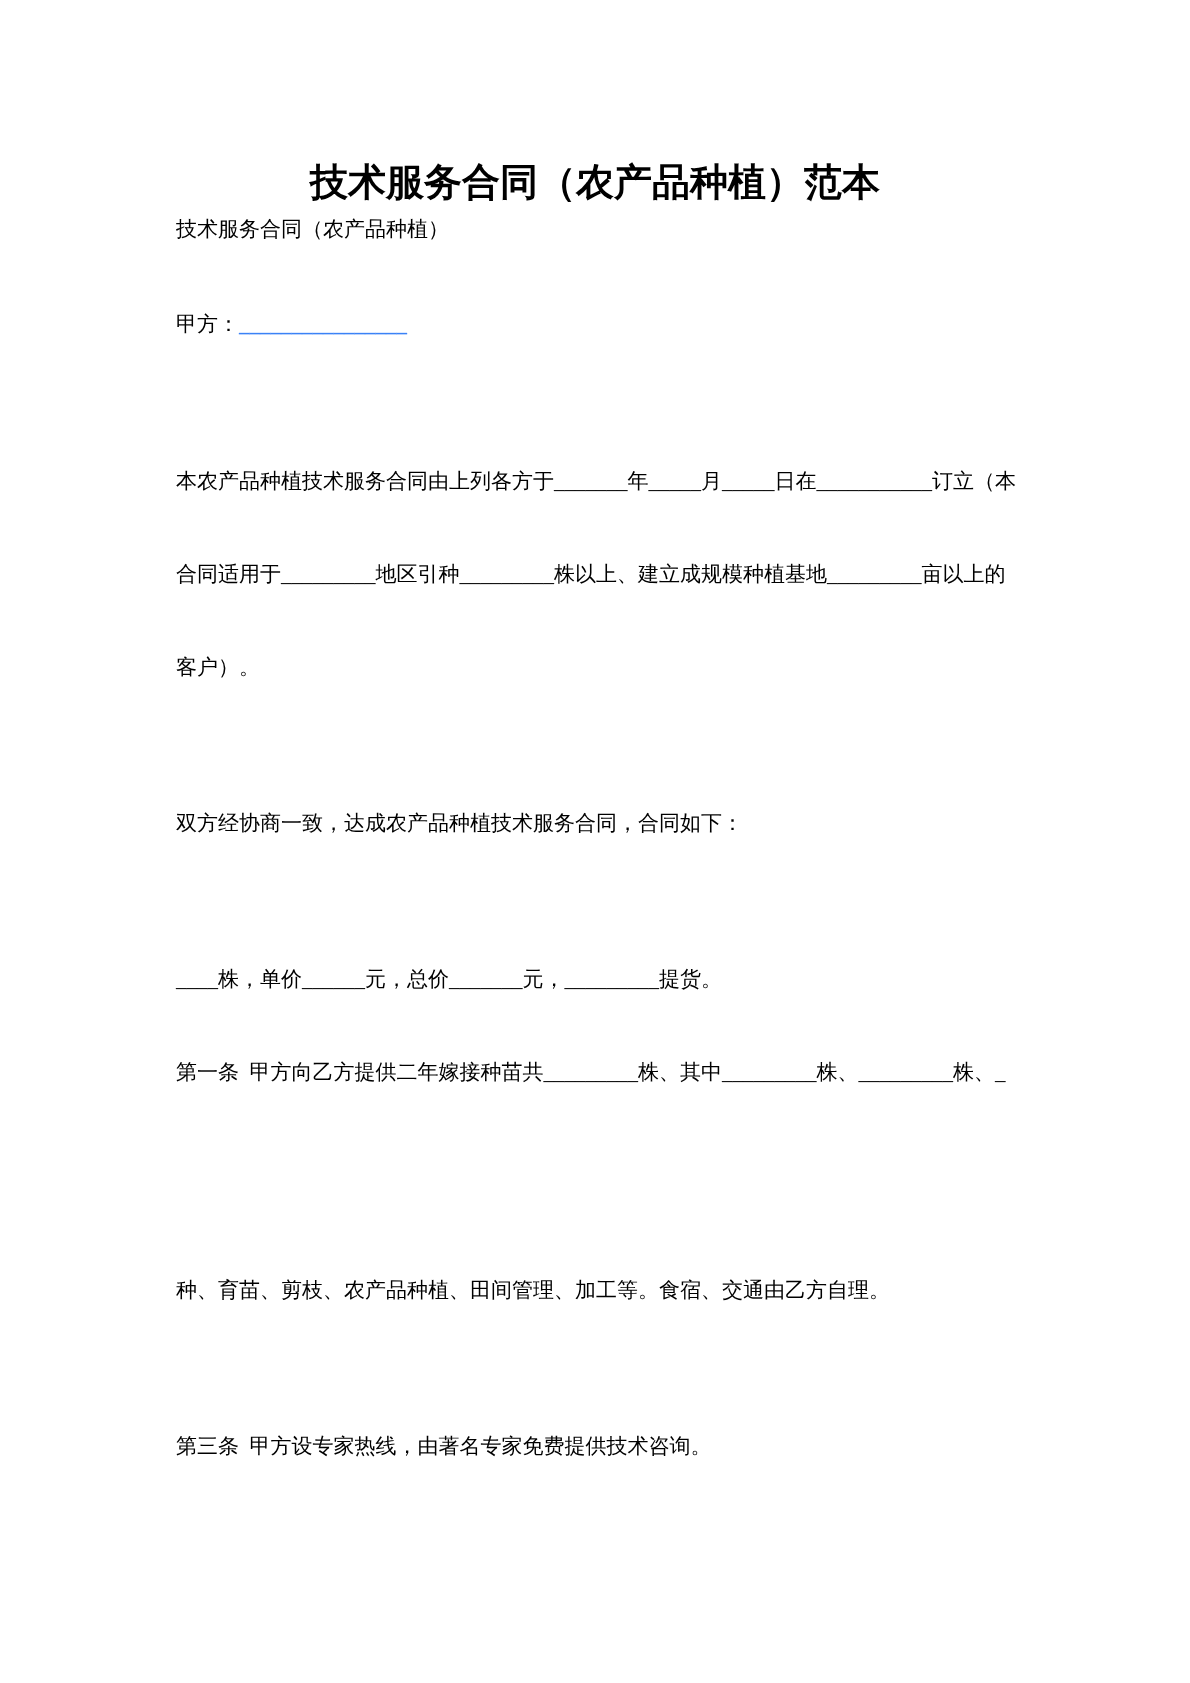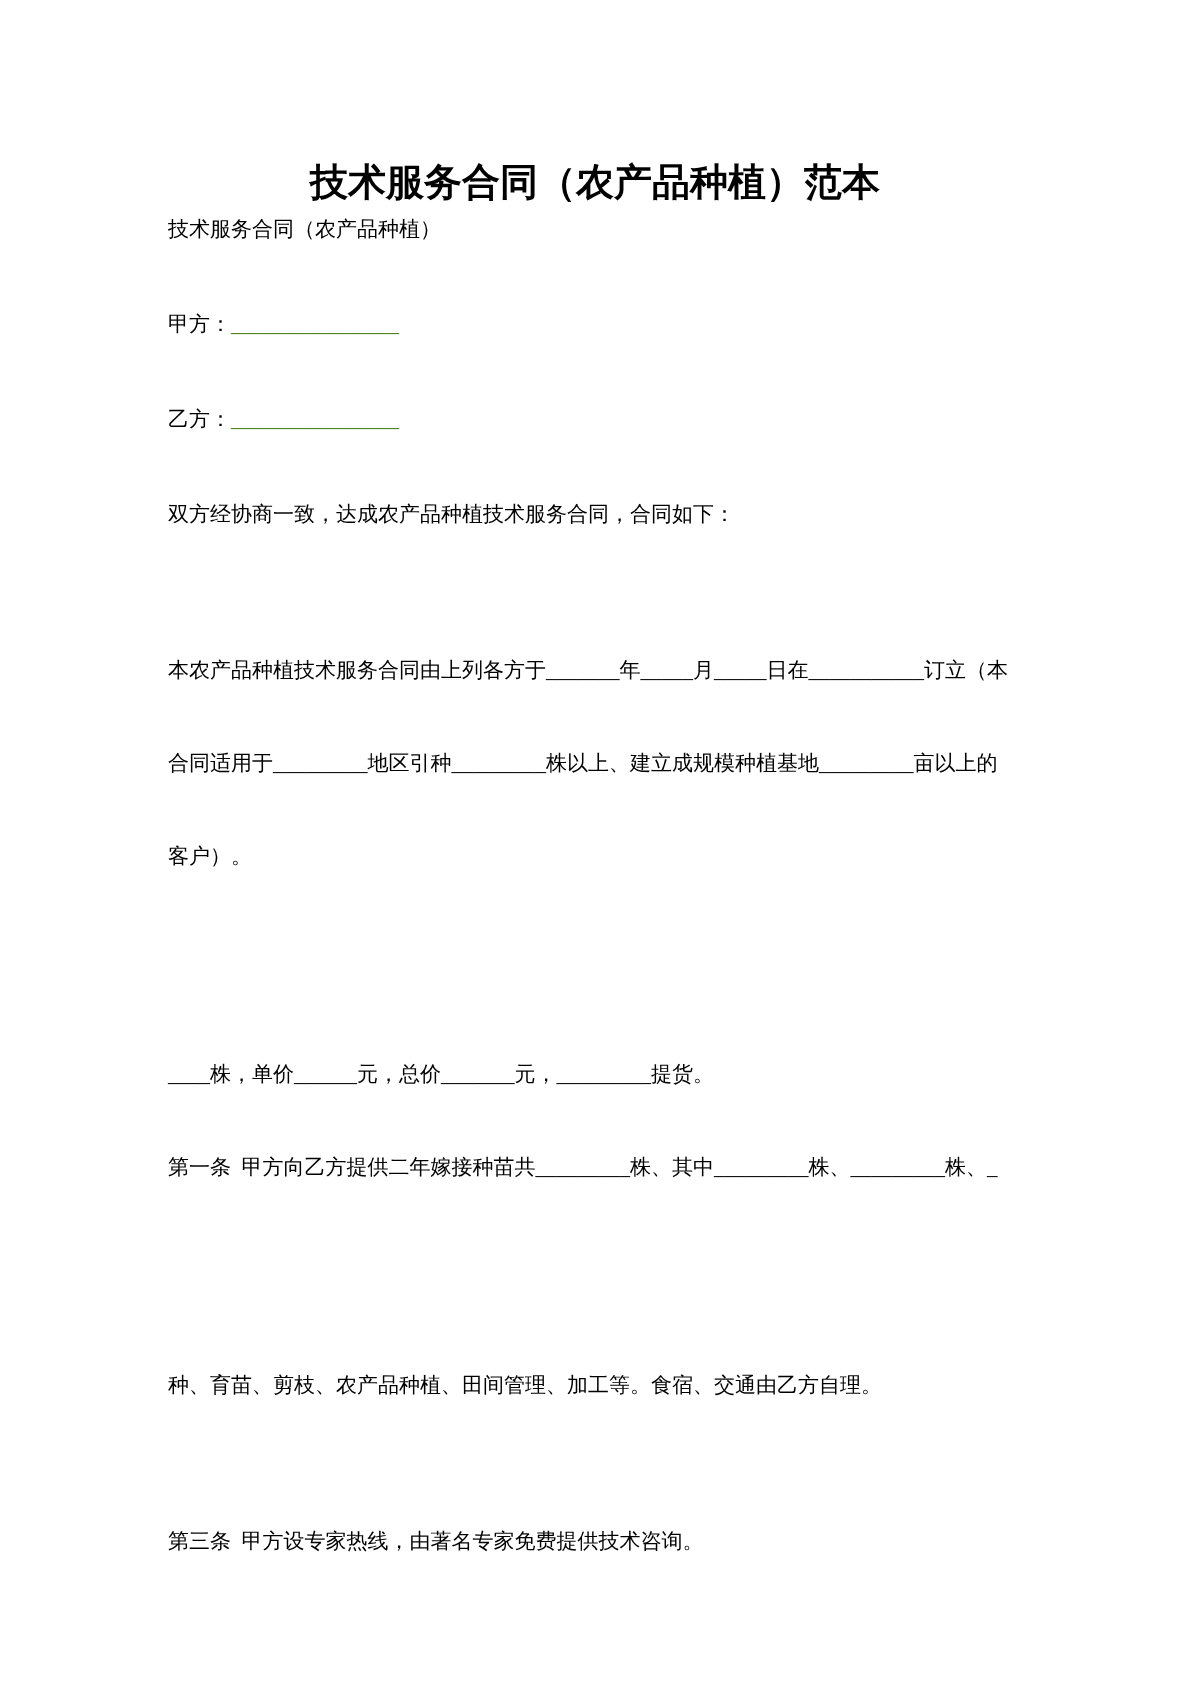--- a/index.html
+++ b/index.html
@@ -25,47 +25,46 @@
     font-size: 38px;
     font-weight: bold;
     line-height: 48px;
     text-align: center;
     margin: 0 0 8px 0;
     white-space: pre;
   }
   .para {
     font-size: 21px;
     line-height: 31px;
-    margin: 0 0 63px 0;
+    margin: 0 0 63px 8px;
     white-space: pre;
   }
   .mb64 { margin-bottom: 64px; }
   .line { white-space: pre; }
-  .blank { color: #4d7c0f; }
+  .blank { color: #3b82f6; font-weight: bold; }
 </style>
 </head>
 <body>
 
 <div class="page">
 
   <h1 class="doc-title">技术服务合同（农产品种植）范本</h1>
 
   <div class="para mb64">技术服务合同（农产品种植）</div>
 
   <div class="para mb64"><span>甲方：</span><span class="blank">________________</span></div>
 
-  <div class="para mb64"><span>乙方：</span><span class="blank">________________</span></div>
-
-  <div class="para">双方经协商一致，达成农产品种植技术服务合同，合同如下：</div>
 
   <div class="para">
     <div class="line">本农产品种植技术服务合同由上列各方于_______年_____月_____日在___________订立（本</div>
     <div class="line">合同适用于_________地区引种_________株以上、建立成规模种植基地_________亩以上的</div>
     <div class="line">客户）。</div>
   </div>
+
+  <div class="para">双方经协商一致，达成农产品种植技术服务合同，合同如下：</div>
 
   <div class="para">
     <div class="line">____株，单价______元，总价_______元，_________提货。</div>
     <div class="line">第一条  甲方向乙方提供二年嫁接种苗共_________株、其中_________株、_________株、_</div>
   </div>
 
   <div class="para">
     <div class="line">种、育苗、剪枝、农产品种植、田间管理、加工等。食宿、交通由乙方自理。</div>
   </div>
 

